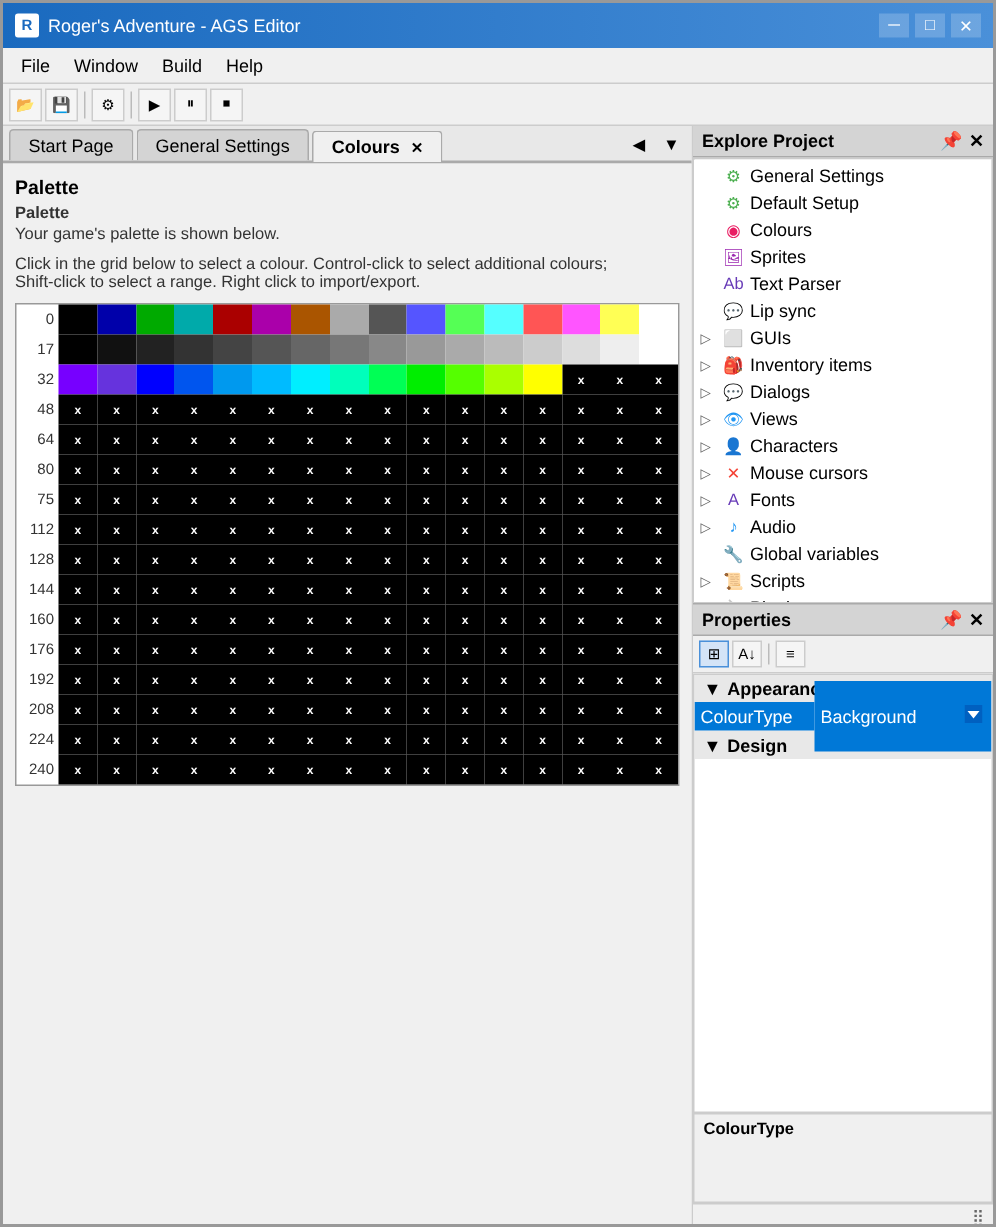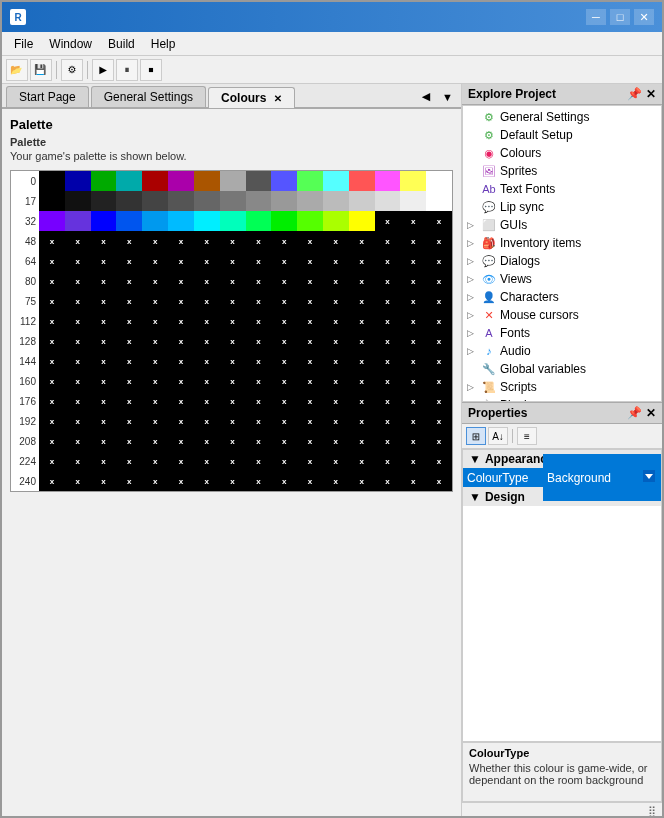--- a/index.html
+++ b/index.html
@@ -377,20 +377,21 @@
       color: #333;
       font-size: 11px;
     }
   </style>
 </head>
 <body>
 
 <div class="title-bar">
   <div class="title-bar-left">
     <div class="title-icon">R</div>
+    <span class="title-text">Roger's Adventure - AGS Editor</span>
   </div>
   <div class="title-controls">
     <button class="title-btn">─</button>
     <button class="title-btn">□</button>
     <button class="title-btn">✕</button>
   </div>
 </div>
 
 <div class="menu-bar">
   <span class="menu-item">File</span>
@@ -430,20 +431,24 @@
         <span class="tab-arrow">▼</span>
       </div>
     </div>
 
     <div class="content-area">
       <div class="section-label">Palette</div>
       <div class="info-text" style="margin-bottom:2px;">
         <strong>Palette</strong>
       </div>
       <div class="info-text">Your game's palette is shown below.</div>
+      <div class="info-text">
+        Click in the grid below to select a colour. Control-click to select additional colours;<br>
+        Shift-click to select a range.  Right click to import/export.
+      </div>
 
       <div class="palette-container">
         <div class="palette-row-labels" id="row-labels">
             <div class="row-label">0</div>
             <div class="row-label">17</div>
             <div class="row-label">32</div>
             <div class="row-label">48</div>
             <div class="row-label">64</div>
             <div class="row-label">80</div>
             <div class="row-label">75</div>
@@ -778,21 +783,21 @@
           <span class="tree-label">Colours</span>
         </div>
         <div class="tree-item">
           <span class="tree-expand"></span>
           <span class="tree-icon" style="color: rgb(156, 39, 176);">🖼</span>
           <span class="tree-label">Sprites</span>
         </div>
         <div class="tree-item">
           <span class="tree-expand"></span>
           <span class="tree-icon" style="color: rgb(103, 58, 183); text-align: center;">Ab</span>
-          <span class="tree-label">Text Fonts</span>
+          <span class="tree-label">Text Parser</span>
         </div>
         <div class="tree-item">
           <span class="tree-expand"></span>
           <span class="tree-icon" style="color: rgb(233, 30, 99);">💬</span>
           <span class="tree-label">Lip sync</span>
         </div>
         <div class="tree-item">
           <span class="tree-expand">▷</span>
           <span class="tree-icon" style="color: rgb(33, 150, 243);">⬜</span>
           <span class="tree-label">GUIs</span>
@@ -884,21 +889,20 @@
       </div>
 
       <div class="prop-section-header">
         <span>▼</span>
         <span>Design</span>
       </div>
     </div>
 
     <div class="info-box">
       <div class="info-box-title">ColourType</div>
-      <div class="info-box-text">Whether this colour is game-wide, or dependant on the room background</div>
     </div>
 
     <div class="status-bar" style="text-align:right;">
       <span>⣿</span>
     </div>
 
   </div>
 </div>
 
 </body></html>

